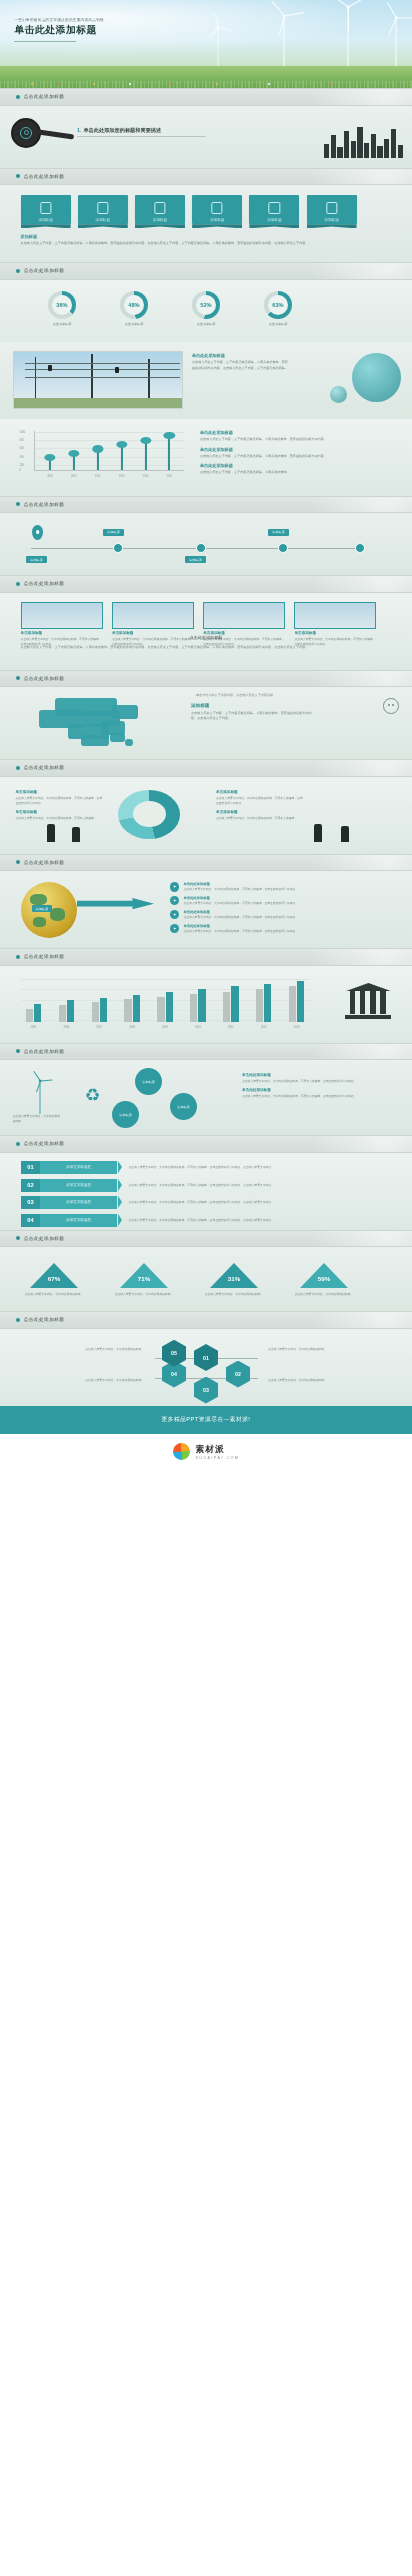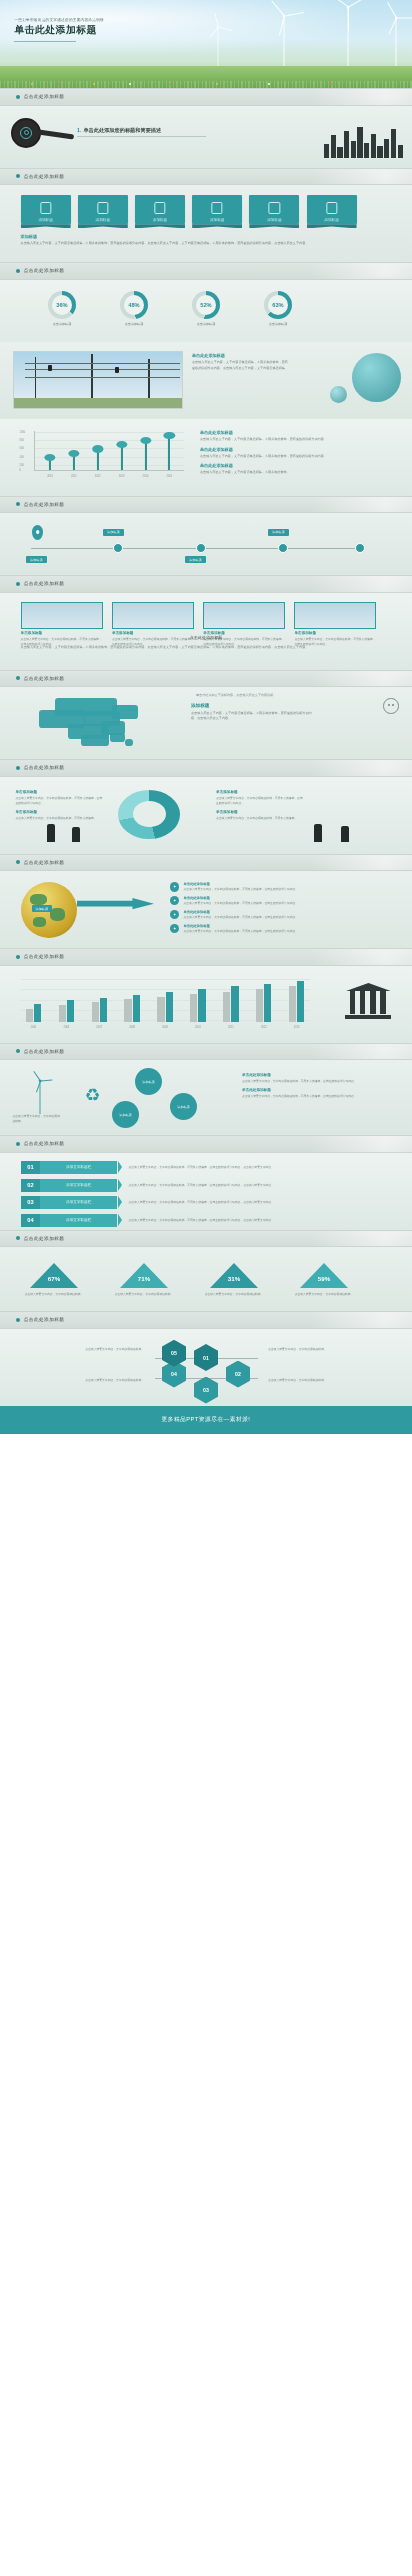--- a/index.html
+++ b/index.html
@@ -948,15 +948,22 @@
     <div class="hex dark" style="left:162px; top:11.3px;">05</div>
     <div class="s16-txt" style="left:67px; top:18.5px; text-align:right;">点击输入简要文字内容，文字内容需概括精炼。</div>
     <div class="s16-txt" style="left:67px; top:49px; text-align:right;">点击输入简要文字内容，文字内容需概括精炼。</div>
     <div class="s16-txt" style="left:268px; top:18.5px;">点击输入简要文字内容，文字内容需概括精炼。</div>
     <div class="s16-txt" style="left:268px; top:49px;">点击输入简要文字内容，文字内容需概括精炼。</div>
   </section>
 
   <div class="footer-band">
     <span>更多精品PPT资源尽在—素材派!</span>
   </div>
+  <div class="footer-logo">
+    <div class="logo-mark"></div>
+    <div class="logo-text">
+      <div class="cn">素材派</div>
+      <div class="en">SUCAIPAI.COM</div>
+    </div>
+  </div>
 
 </div>
 
 
 </body></html>

